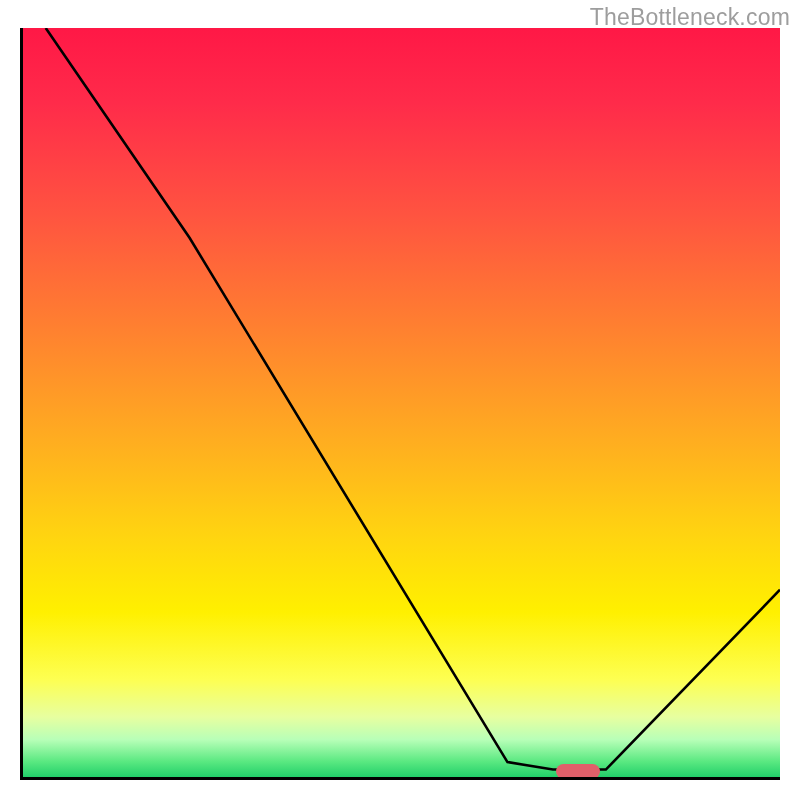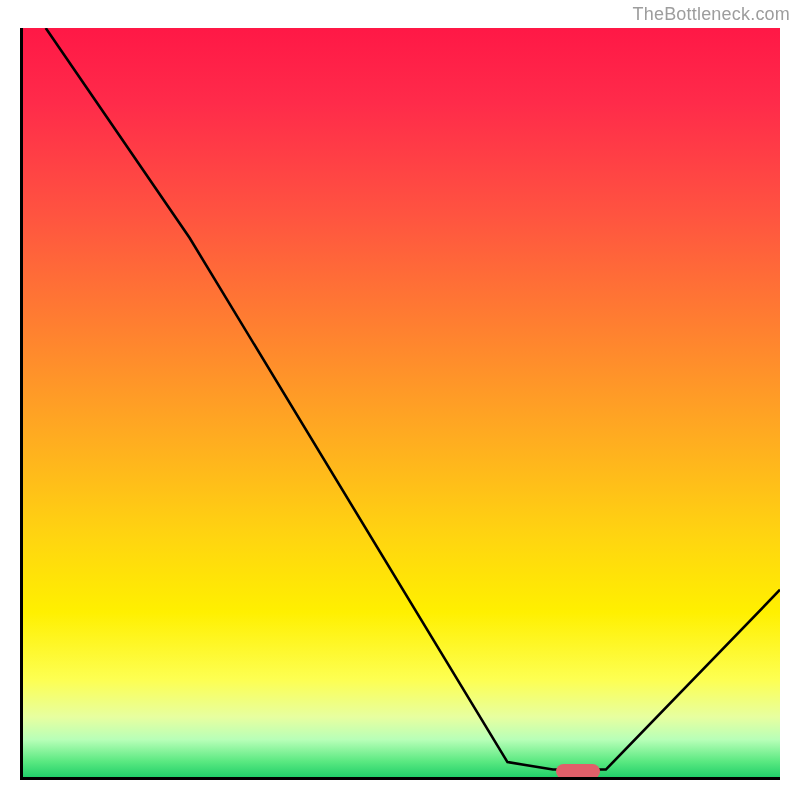--- a/index.html
+++ b/index.html
@@ -13,21 +13,21 @@
   .wrap {
     position: relative;
     width: 800px;
     height: 800px;
   }
   .watermark {
     position: absolute;
     top: 4px;
     right: 10px;
     color: #9d9d9d;
-    font-size: 18px;
+    font-size: 23px;
     font-weight: 400;
     letter-spacing: 0.2px;
   }
   .plot {
     position: absolute;
     left: 20px;
     top: 28px;
     width: 760px;
     height: 752px;
     border-left: 3px solid #000;

